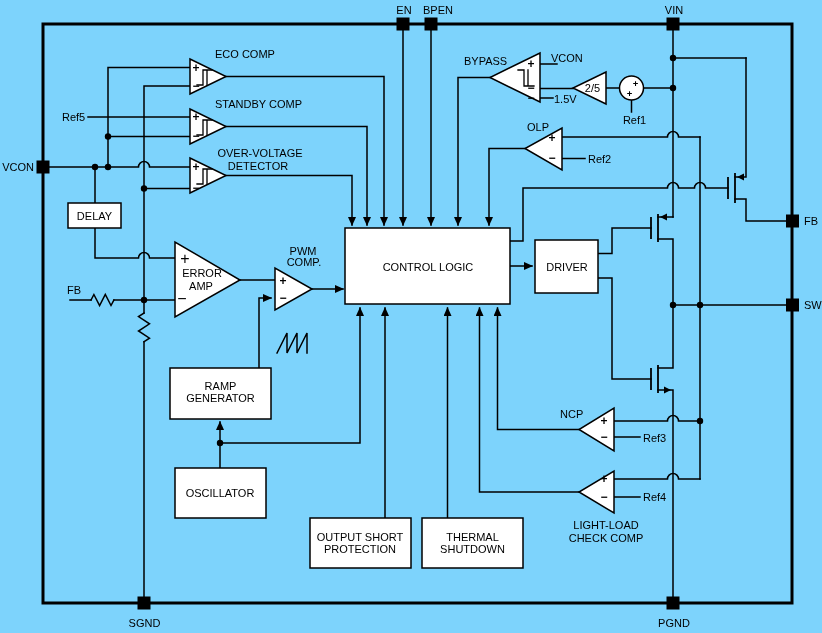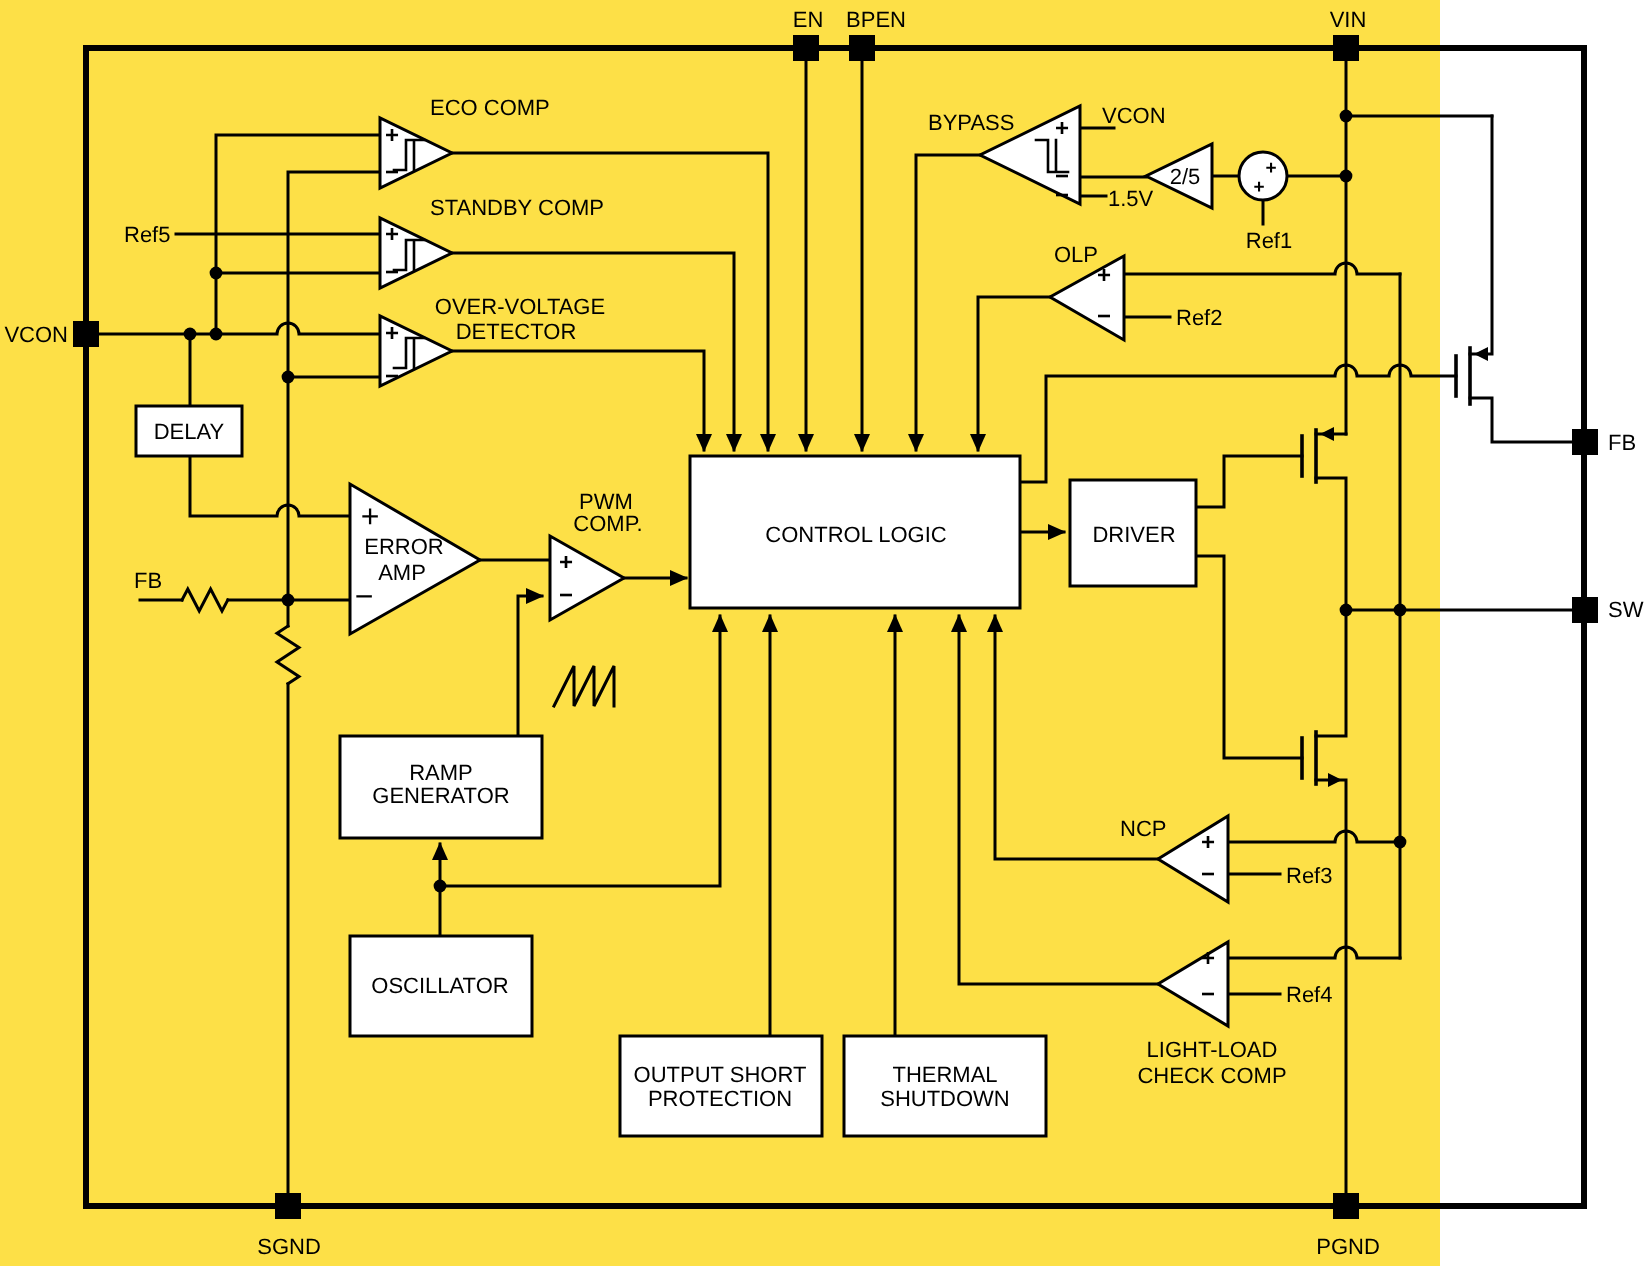--- a/index.html
+++ b/index.html
@@ -1,16 +1,16 @@
 <!DOCTYPE html>
 <html><head>
 <meta charset="utf-8">
 <style>
   html,body{margin:0;padding:0;background:#ffffff}
-  .stage{width:720px;height:633px;position:relative;background:#fde047}
+  .stage{width:822px;height:633px;position:relative;background:#7dd3fc}
   svg{display:block}
   .w{fill:none;stroke:#000;stroke-width:1.5;stroke-linecap:square}
   .g{fill:none;stroke:#000;stroke-width:1.3;stroke-linecap:square}
   .shape{fill:#fff;stroke:#000;stroke-width:1.5;stroke-linejoin:miter}
   .pin{fill:#000;stroke:none}
   .dot{fill:#000;stroke:none}
   .fet{fill:none;stroke:#000;stroke-width:1.8;stroke-linecap:square}
   text{font-family:"Liberation Sans","DejaVu Sans",sans-serif;font-size:11px;fill:#000}
   .sym{font-size:12px;font-weight:bold}
   .symlg{font-size:16px}

